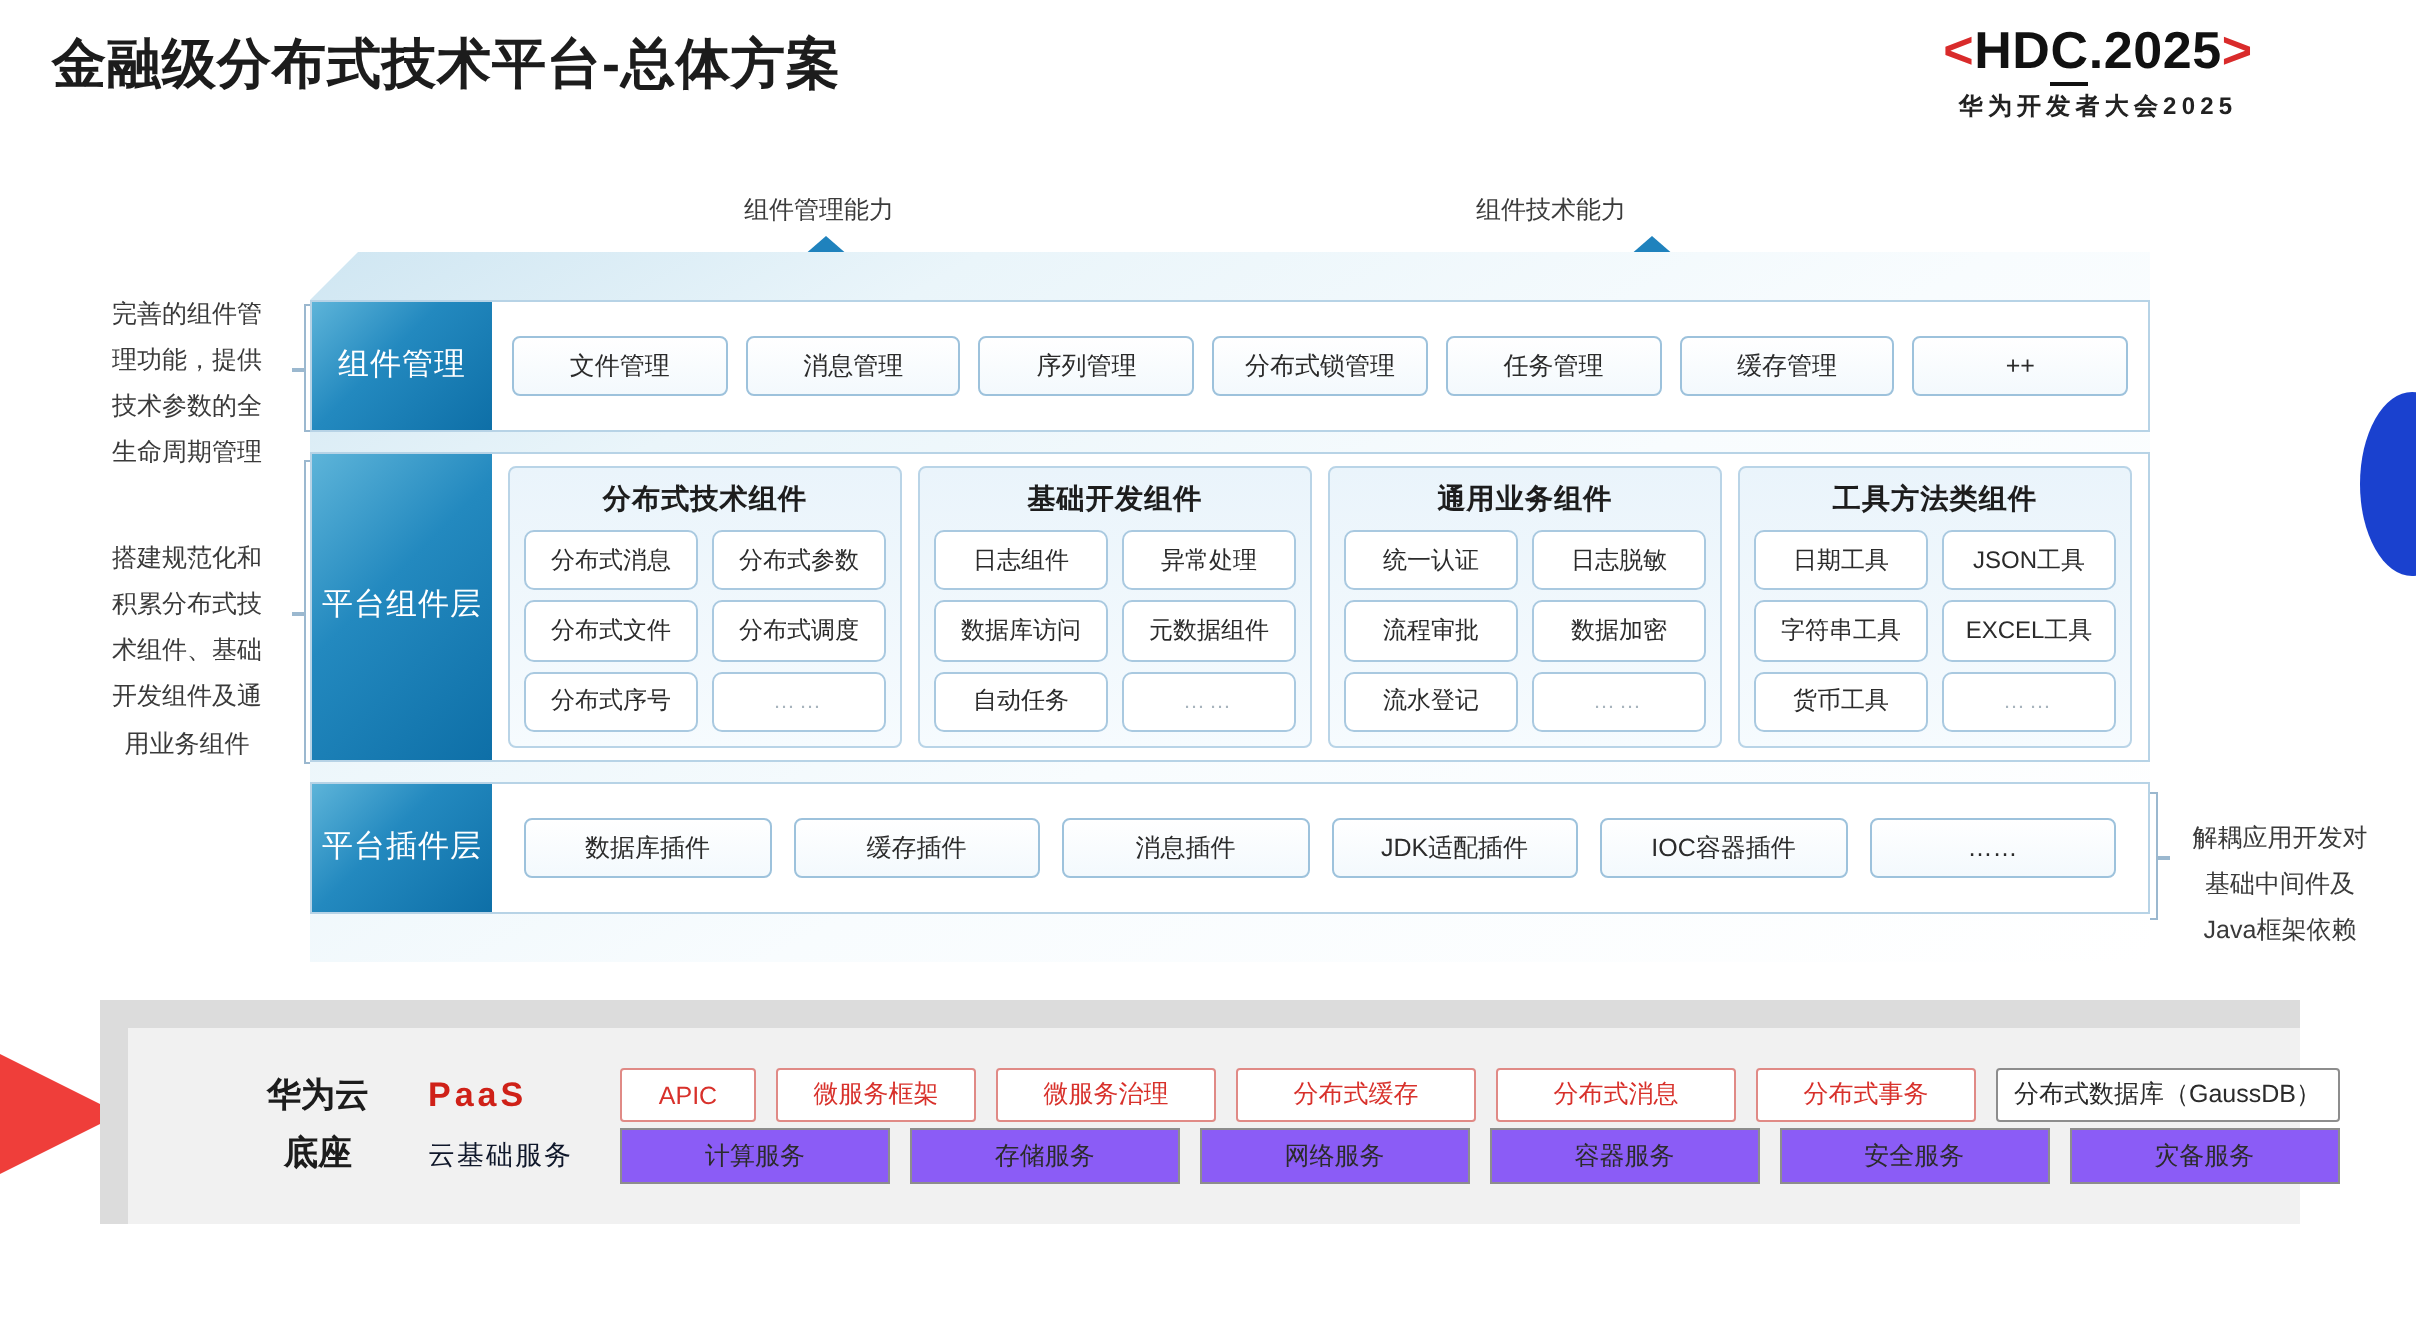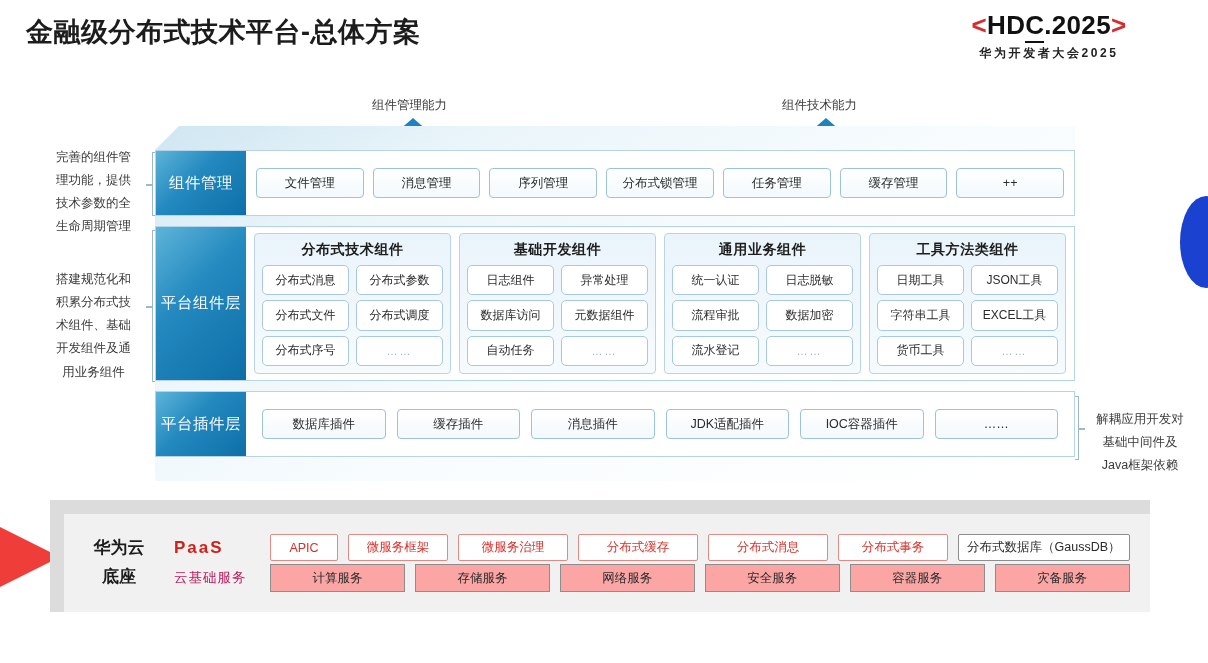--- a/index.html
+++ b/index.html
@@ -136,41 +136,41 @@
   .base-wrap { position:absolute; left:50px; top:500px; width:1100px; height:112px; }
   .base-top-bevel {
     position:absolute; left:0; top:0; width:1100px; height:112px;
     background:#dcdcdc;
     clip-path: polygon(0 0, 1100px 0, 1100px 14px, 14px 14px, 14px 112px, 0 112px);
   }
   .base-panel {
     position:absolute; left:14px; top:14px; width:1086px; height:98px;
     background:#f1f1f1;
   }
-  .base-inner { position:relative; width:100%; height:100%; display:flex; align-items:center; }
+  .base-inner { position:relative; width:100%; height:100%; display:flex; align-items:center;margin-left:40px; }
   .base-title {
     width:110px; flex:0 0 110px; text-align:center;
     font-size:17px; font-weight:bold; color:#1c1c1c; line-height:1.7;
   }
   .base-rows { flex:1; display:flex; flex-direction:column; gap:3px; padding-right:22px; }
   .base-row { display:flex; align-items:center; gap:10px; }
   .base-row-label {
     width:86px; flex:0 0 86px; text-align:left; white-space:nowrap;
   }
   .lbl-paas { font-size:17px; font-weight:bold; color:#cf2118; letter-spacing:2px; }
-  .lbl-cloud { font-size:13.5px; color:#be185d; letter-spacing:1px; }
+  .lbl-cloud { font-size:13.5px; color:#0f172a; letter-spacing:1px; }
   .tag {
     height:27px; border:1.4px solid #e08a86; border-radius:2px;
     background:#ffffff; color:#d8312b;
     display:flex; align-items:center; justify-content:center;
     font-size:12.5px; white-space:nowrap; padding:0 8px;
   }
   .tag.gray { border-color:#8d8d8d; color:#2b2b2b; }
   .svc {
-    flex:1; height:28px; border:1.3px solid #8d8d8d; background:#fca5a5;
+    flex:1; height:28px; border:1.3px solid #8d8d8d; background:#8b5cf6;
     display:flex; align-items:center; justify-content:center;
     font-size:12.5px; color:#2b2b2b; white-space:nowrap;
   }
 </style>
 </head>
 <body>
 
 <div id="page">
 
   <div class="page-title">金融级分布式技术平台-总体方案</div>
@@ -182,21 +182,21 @@
 
   <div class="blue-dot"></div>
   <div class="red-wedge"></div>
 
   <div class="arrow-label" style="left:372px; top:97px;">组件管理能力</div>
   <div class="arrow" style="left:390px; top:118px;">
     <div class="head"></div>
       <div class="shaft"></div>
   </div>
 
-  <div class="arrow-label" style="left:782px; top:97px;text-align:right;">组件技术能力</div>
+  <div class="arrow-label" style="left:738px; top:97px;text-align:right;">组件技术能力</div>
   <div class="arrow" style="left:803px; top:118px;">
     <div class="head"></div>
       <div class="shaft"></div>
   </div>
 
   <div class="side-note" style="left:36px; top:146px; width:115px;">
     <div>完善的组件管</div>
     <div>理功能，提供</div>
     <div>技术参数的全</div>
     <div>生命周期管理</div>
@@ -337,22 +337,22 @@
             <div class="tag" style="flex:0 0 120px;">分布式消息</div>
             <div class="tag" style="flex:0 0 110px;">分布式事务</div>
             <div class="tag gray" style="flex:1;">分布式数据库（GaussDB）</div>
           </div>
 
           <div class="base-row">
             <div class="base-row-label lbl-cloud">云基础服务</div>
             <div class="svc">计算服务</div>
             <div class="svc">存储服务</div>
             <div class="svc">网络服务</div>
+            <div class="svc">容器服务</div>
             <div class="svc">安全服务</div>
-            <div class="svc">容器服务</div>
             <div class="svc">灾备服务</div>
           </div>
 
         </div>
       </div>
     </div>
   </div>
 
 </div>
 

